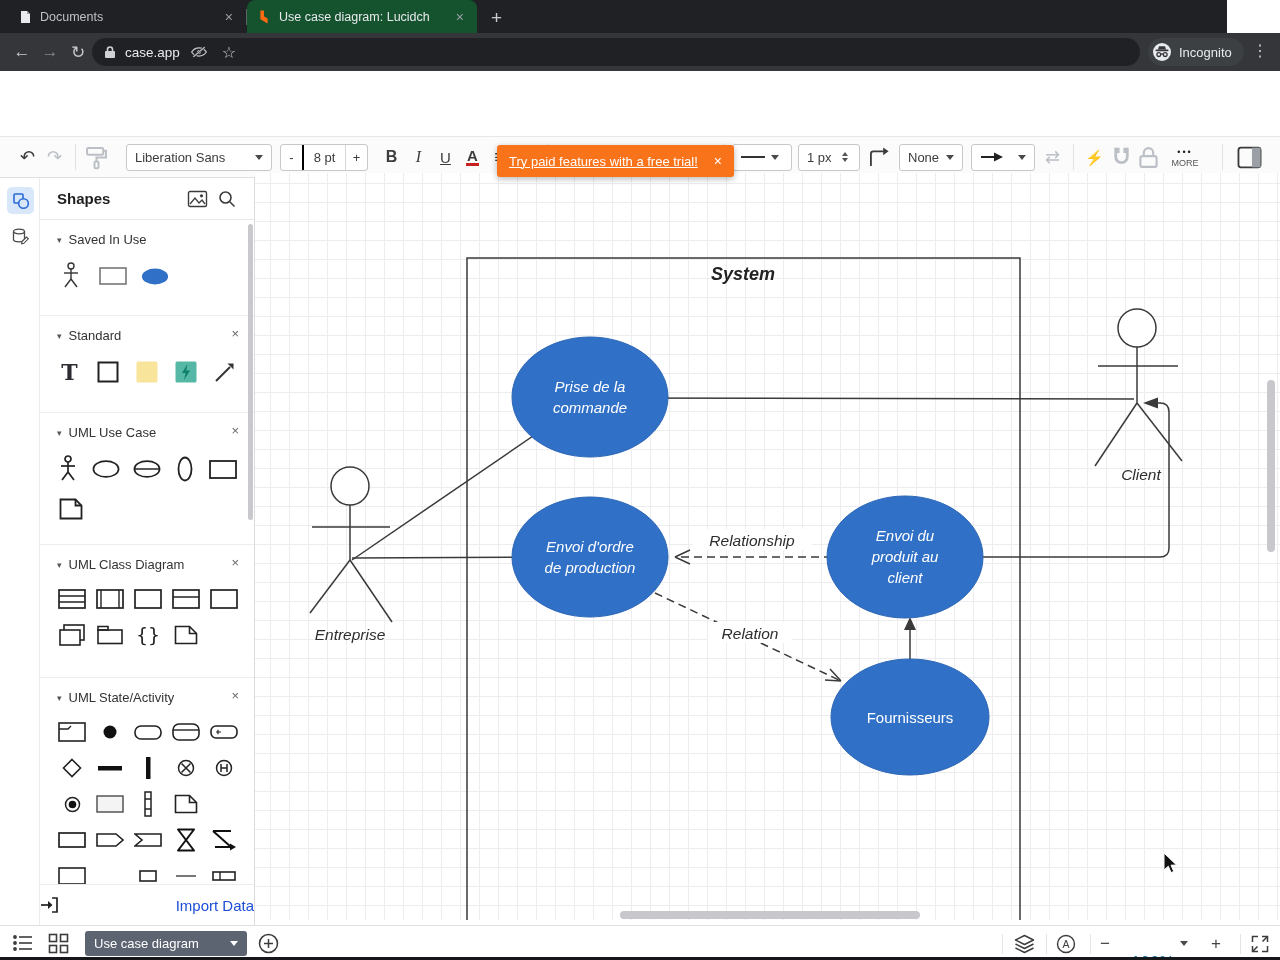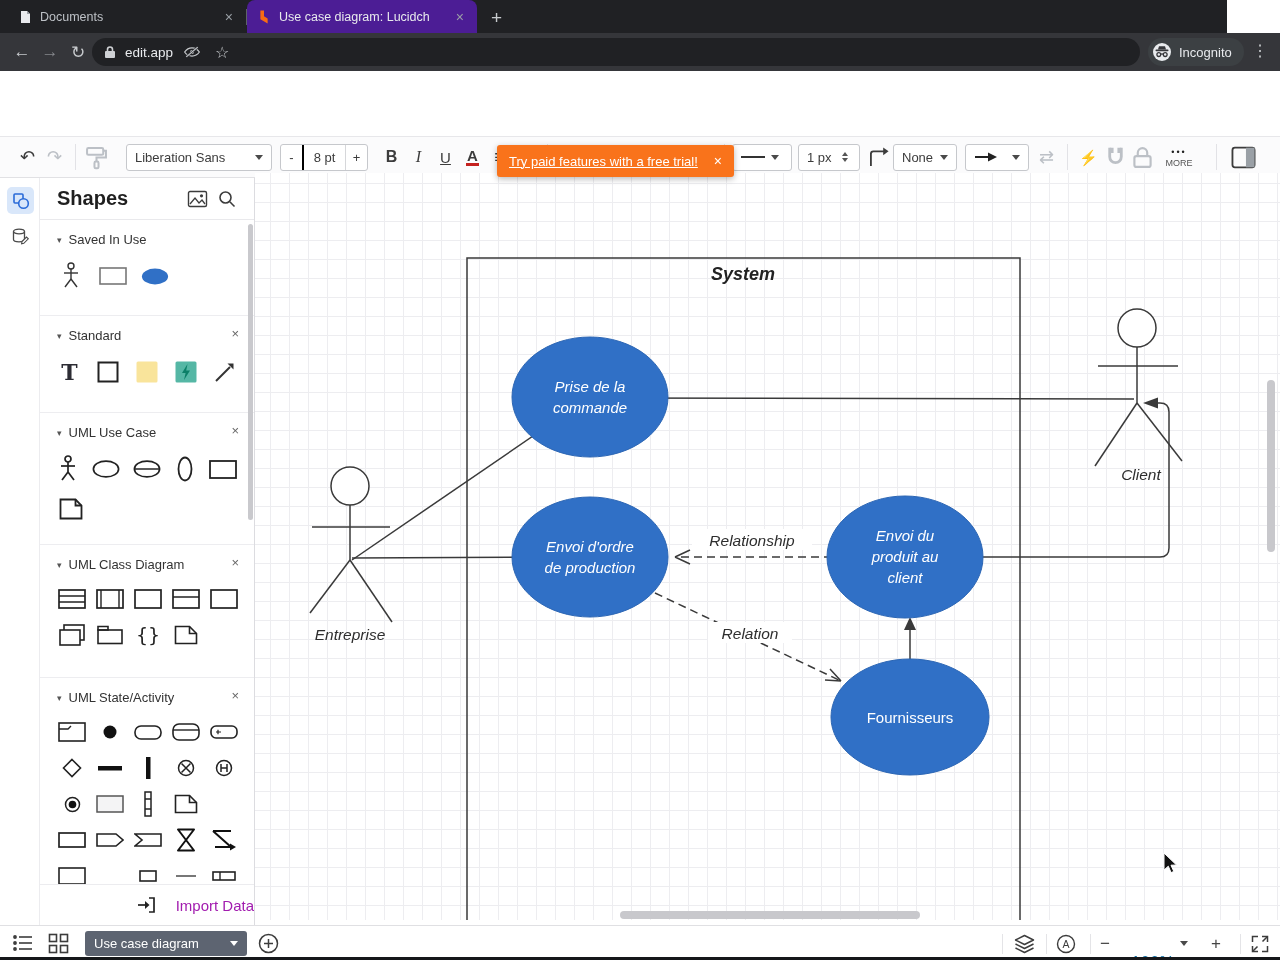--- a/index.html
+++ b/index.html
@@ -6,21 +6,21 @@
 html,body{background:#e8e8e8}
 #app{position:relative;width:1280px;height:960px;background:#fff;overflow:hidden;
      font-family:"Liberation Sans",sans-serif;-webkit-font-smoothing:antialiased}
 
 
 .tabstrip{position:absolute;left:0;top:0;width:1227px;height:33px;background:#202124;display:flex;align-items:flex-end}
 .tab{height:33px;display:flex;align-items:center;padding:0 10px;color:#bdc1c6;font-size:12.5px}
 .tab .ttl{flex:1;white-space:nowrap;overflow:hidden;margin:0 8px 0 8px}
 .tab .x{font-size:14px;color:#9aa0a6;padding:0 3px;cursor:default}
 .tab.inactive{width:238px;margin-left:8px}
-.tab.active{width:230px;background:#4c1d95;border-radius:8px 8px 0 0;color:#e8eaed}
+.tab.active{width:230px;background:#14532d;border-radius:8px 8px 0 0;color:#e8eaed}
 .tabdiv{width:1px;height:16px;background:#5f6368;margin-bottom:8px}
 .newtab{color:#c7cacd;font-size:19px;margin:0 0 4px 14px}
 .urlbar{position:absolute;left:0;top:33px;width:1280px;height:38px;background:#35363a;display:flex;align-items:center}
 .navic{color:#c7cacd;font-size:17px;width:28px;text-align:center}
 .navic.fwd{color:#86888c}
 .urlpill{position:absolute;left:92px;top:5px;width:1048px;height:28px;border-radius:14px;background:#202124;
          display:flex;align-items:center;padding:0 12px;font-size:13.5px}
 .urlpill .dom{color:#e8eaed}
 .urlpill .pth{color:#9aa0a6;white-space:nowrap;overflow:hidden;flex:1}
 .incog{position:absolute;left:1148px;top:5px;height:28px;border-radius:14px;background:#3c4043;color:#e8eaed;
@@ -75,32 +75,32 @@
 .morebox{display:flex;flex-direction:column;align-items:center;width:46px;flex:0 0 auto}
 .morebox .dots{font-size:9px;letter-spacing:2px;color:#222}
 .morebox .mlbl{font-size:9px;color:#555;margin-top:1px}
 
 
 .rail{position:absolute;left:0;top:178px;width:40px;height:747px;background:#fff;border-right:1px solid #ececef}
 .railbtn{position:absolute;left:7px;width:27px;height:27px;display:flex;align-items:center;justify-content:center;border-radius:5px}
 .railbtn.sel{background:#d9e7fa}
 .panel{position:absolute;left:40px;top:178px;width:215px;height:747px;background:#fff;border-right:1px solid #dcdce0;overflow:hidden}
 .phead{height:42px;border-bottom:1px solid #e9e9ec;display:flex;align-items:center;padding:0 17px;position:relative}
-.phead .pt{font-size:20px;font-weight:bold;color:#1f1f1f;flex:1}
+.phead .pt{font-size:15px;font-weight:bold;color:#1f1f1f;flex:1}
 .pscroll{position:absolute;left:208px;top:46px;width:5px;height:296px;background:#c9c9cd;border-radius:3px;z-index:4}
 .sec{position:relative;padding:12px 17px 0 17px;border-bottom:1px solid #ededf0}
 .sechead{display:flex;align-items:center;gap:7px;font-size:13px;color:#333}
 .sechead .cl{position:absolute;right:15px;top:10px;color:#666;font-size:13px}
 .caret-s{font-size:9px;color:#555}
 .srow{display:flex;align-items:center;gap:14px;margin-top:13px}
 .srow .cell{width:28px;height:32px;display:flex;align-items:center;justify-content:center}
 .grid5{display:grid;grid-template-columns:repeat(5,30px);gap:6px 8px;margin-top:12px}
 .grid5 .cell{width:30px;height:30px;display:flex;align-items:center;justify-content:center}
 .pfoot{position:absolute;left:0;top:706px;width:214px;height:41px;background:#fff;border-top:1px solid #ececef;
-       display:flex;align-items:center;justify-content:flex-end;gap:20px;font-size:15px;color:#a21caf;z-index:5}
+       display:flex;align-items:center;justify-content:space-between;gap:20px;font-size:15px;color:#1d4ed8;z-index:5}
 .tee{font-family:"DejaVu Serif",serif;font-weight:bold;font-size:22px;color:#2c2c34;line-height:1}
 .bracepair{font-size:19px;color:#222;font-family:"DejaVu Sans",sans-serif}
 
 
 .canvas{position:absolute;left:255px;top:173px;width:1025px;height:747px;background:#fff;
         background-image:linear-gradient(#ededf0 1px,transparent 1px),linear-gradient(90deg,#ededf0 1px,transparent 1px);
         background-size:19px 19px;background-position:-4px -9px}
 .diagram{position:absolute;left:0;top:0}
 .t-system{fill:#222;font:bold italic 18px "Liberation Sans",sans-serif}
 .t-uc{fill:#fff;font:italic 15px "Liberation Sans",sans-serif}
@@ -150,21 +150,21 @@
 
   <div class="urlbar">
     <span class="navic" style="margin-left:8px">←</span>
     <span class="navic fwd">→</span>
     <span class="navic">↻</span>
     <div class="urlpill">
       <svg width="12" height="14" viewBox="0 0 12 14" style="margin-right:9px">
           <rect x="1" y="6" width="10" height="7" rx="1" fill="#cfd1d4"></rect>
           <path d="M3.5 6V4.5a2.5 2.5 0 0 1 5 0V6" stroke="#cfd1d4" stroke-width="1.6" fill="none"></path>
         </svg>
-      <span class="dom">edit.app</span>
+      <span class="dom">case.app</span>
       <svg width="18" height="14" viewBox="0 0 22 16" style="margin:0 14px 0 10px">
           <path d="M2 8s3.5-5 9-5 9 5 9 5-3.5 5-9 5-9-5-9-5z" stroke="#c7cacd" stroke-width="1.5" fill="none"></path>
           <circle cx="11" cy="8" r="2.4" fill="#c7cacd"></circle>
           <line x1="4" y1="14" x2="18" y2="2" stroke="#35363a" stroke-width="3"></line>
           <line x1="4" y1="14" x2="18" y2="2" stroke="#c7cacd" stroke-width="1.4"></line>
         </svg>
       <span style="color:#c7cacd;font-size:16px">☆</span>
     </div>
     <div class="incog">
       <svg width="20" height="20" viewBox="0 0 20 20">
@@ -300,21 +300,21 @@
       <span>1 px</span>
       <span class="stepper">
           <span class="up"></span>
           <span class="dn"></span>
         </span>
     </div>
     <svg class="tbtn" style="margin-left:6px" width="22" height="22" viewBox="0 0 22 22">
         <path d="M4 18V8a2 2 0 0 1 2-2h9" stroke="#3c3c3c" stroke-width="1.5" fill="none"></path>
         <path d="M14 2.8l4.4 3.2-4.4 3.2z" fill="#3c3c3c"></path>
       </svg>
-    <div class="selbox" style="width:64px;justify-content:space-between">
+    <div class="selbox" style="width:64px;margin-left:6px;justify-content:space-between">
       <span>None</span>
       <span class="caret"></span>
     </div>
     <div class="selbox" style="width:64px;margin-left:8px;justify-content:space-between">
       <svg width="24" height="10" viewBox="0 0 24 10">
           <line x1="1" y1="5" x2="15" y2="5" stroke="#222" stroke-width="2"></line>
           <path d="M14 0.5L23 5l-9 4.5z" fill="#222"></path>
         </svg>
       <span class="caret"></span>
     </div>

